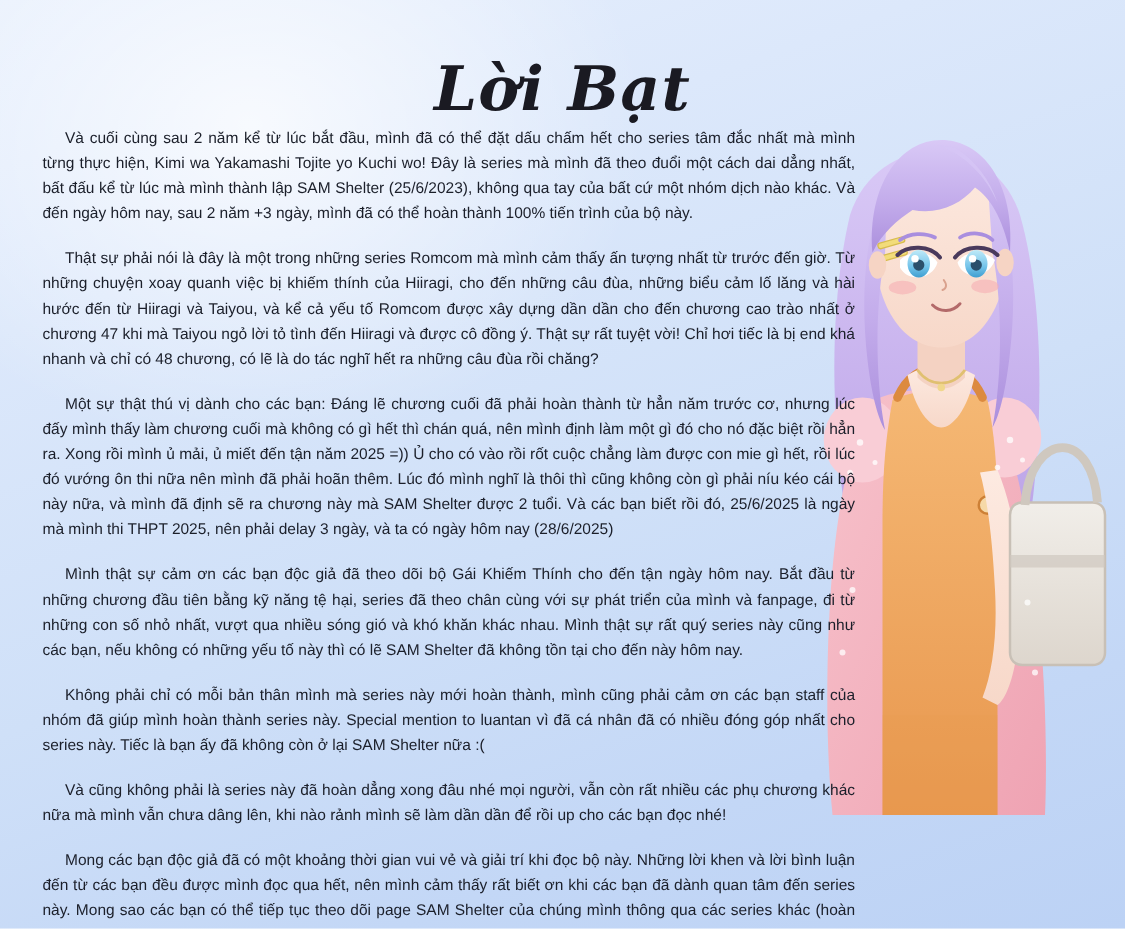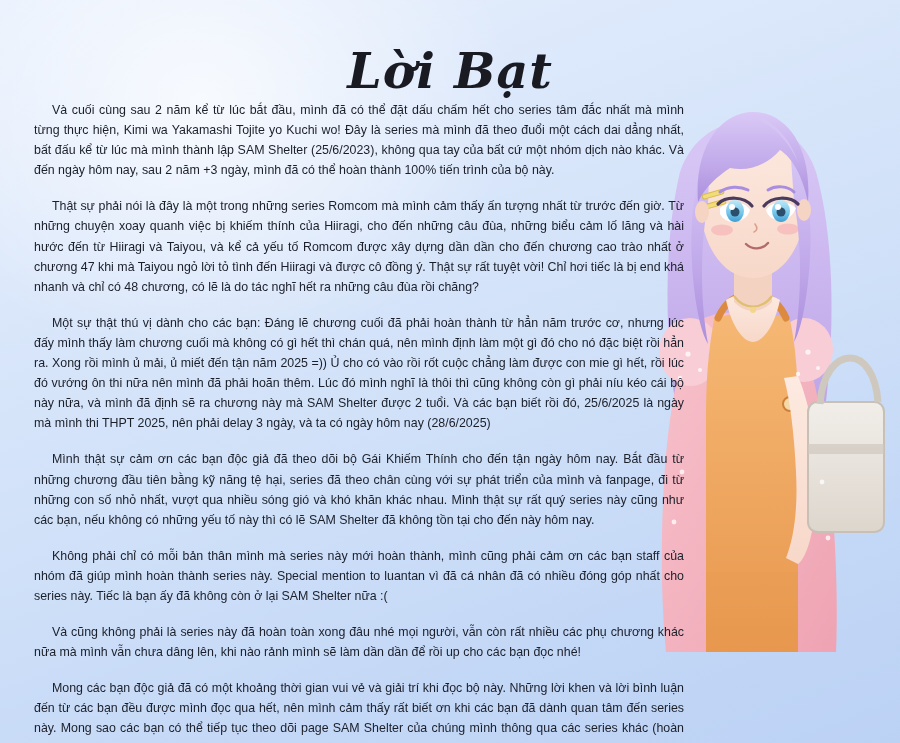--- a/index.html
+++ b/index.html
@@ -82,21 +82,21 @@
 <div class="page">
 
   <div class="title">Lời Bạt</div>
 
   <div class="content">
     <p class="para">Và cuối cùng sau 2 năm kể từ lúc bắt đầu, mình đã có thể đặt dấu chấm hết cho series tâm đắc nhất mà mình từng thực hiện, Kimi wa Yakamashi Tojite yo Kuchi wo! Đây là series mà mình đã theo đuổi một cách dai dẳng nhất, bất đấu kể từ lúc mà mình thành lập SAM Shelter (25/6/2023), không qua tay của bất cứ một nhóm dịch nào khác. Và đến ngày hôm nay, sau 2 năm +3 ngày, mình đã có thể hoàn thành 100% tiến trình của bộ này.</p>
     <p class="para">Thật sự phải nói là đây là một trong những series Romcom mà mình cảm thấy ấn tượng nhất từ trước đến giờ. Từ những chuyện xoay quanh việc bị khiếm thính của Hiiragi, cho đến những câu đùa, những biểu cảm lố lăng và hài hước đến từ Hiiragi và Taiyou, và kể cả yếu tố Romcom được xây dựng dần dần cho đến chương cao trào nhất ở chương 47 khi mà Taiyou ngỏ lời tỏ tình đến Hiiragi và được cô đồng ý. Thật sự rất tuyệt vời! Chỉ hơi tiếc là bị end khá nhanh và chỉ có 48 chương, có lẽ là do tác nghĩ hết ra những câu đùa rồi chăng?</p>
     <p class="para">Một sự thật thú vị dành cho các bạn: Đáng lẽ chương cuối đã phải hoàn thành từ hẳn năm trước cơ, nhưng lúc đấy mình thấy làm chương cuối mà không có gì hết thì chán quá, nên mình định làm một gì đó cho nó đặc biệt rồi hẳn ra. Xong rồi mình ủ mải, ủ miết đến tận năm 2025 =)) Ủ cho có vào rồi rốt cuộc chẳng làm được con mie gì hết, rồi lúc đó vướng ôn thi nữa nên mình đã phải hoãn thêm. Lúc đó mình nghĩ là thôi thì cũng không còn gì phải níu kéo cái bộ này nữa, và mình đã định sẽ ra chương này mà SAM Shelter được 2 tuổi. Và các bạn biết rồi đó, 25/6/2025 là ngày mà mình thi THPT 2025, nên phải delay 3 ngày, và ta có ngày hôm nay (28/6/2025)</p>
     <p class="para">Mình thật sự cảm ơn các bạn độc giả đã theo dõi bộ Gái Khiếm Thính cho đến tận ngày hôm nay. Bắt đầu từ những chương đầu tiên bằng kỹ năng tệ hại, series đã theo chân cùng với sự phát triển của mình và fanpage, đi từ những con số nhỏ nhất, vượt qua nhiều sóng gió và khó khăn khác nhau. Mình thật sự rất quý series này cũng như các bạn, nếu không có những yếu tố này thì có lẽ SAM Shelter đã không tồn tại cho đến này hôm nay.</p>
     <p class="para">Không phải chỉ có mỗi bản thân mình mà series này mới hoàn thành, mình cũng phải cảm ơn các bạn staff của nhóm đã giúp mình hoàn thành series này. Special mention to luantan vì đã cá nhân đã có nhiều đóng góp nhất cho series này. Tiếc là bạn ấy đã không còn ở lại SAM Shelter nữa :(</p>
-    <p class="para">Và cũng không phải là series này đã hoàn toàn xong đâu nhé mọi người, vẫn còn rất nhiều các phụ chương khác nữa mà mình vẫn chưa dâng lên, khi nào rảnh mình sẽ làm dần dần để rồi up cho các bạn đọc nhé!</p>
+    <p class="para">Và cũng không phải là series này đã hoàn dẳng xong đâu nhé mọi người, vẫn còn rất nhiều các phụ chương khác nữa mà mình vẫn chưa dâng lên, khi nào rảnh mình sẽ làm dần dần để rồi up cho các bạn đọc nhé!</p>
     <p class="para">Mong các bạn độc giả đã có một khoảng thời gian vui vẻ và giải trí khi đọc bộ này. Những lời khen và lời bình luận đến từ các bạn đều được mình đọc qua hết, nên mình cảm thấy rất biết ơn khi các bạn đã dành quan tâm đến series này. Mong sao các bạn có thể tiếp tục theo dõi page SAM Shelter của chúng mình thông qua các series khác (hoàn toàn là Romcom nên các bạn tha hồ mà lựa chọn xD)</p>
 
   </div>
 
   <div class="character">
     <svg viewBox="0 0 270 600" xmlns="http://www.w3.org/2000/svg">
       <defs>
         <linearGradient id="hairGrad" x1="0" y1="0" x2="0" y2="1">
           <stop offset="0%" stop-color="#d9c9f6"></stop>
           <stop offset="55%" stop-color="#c3aceb"></stop>

